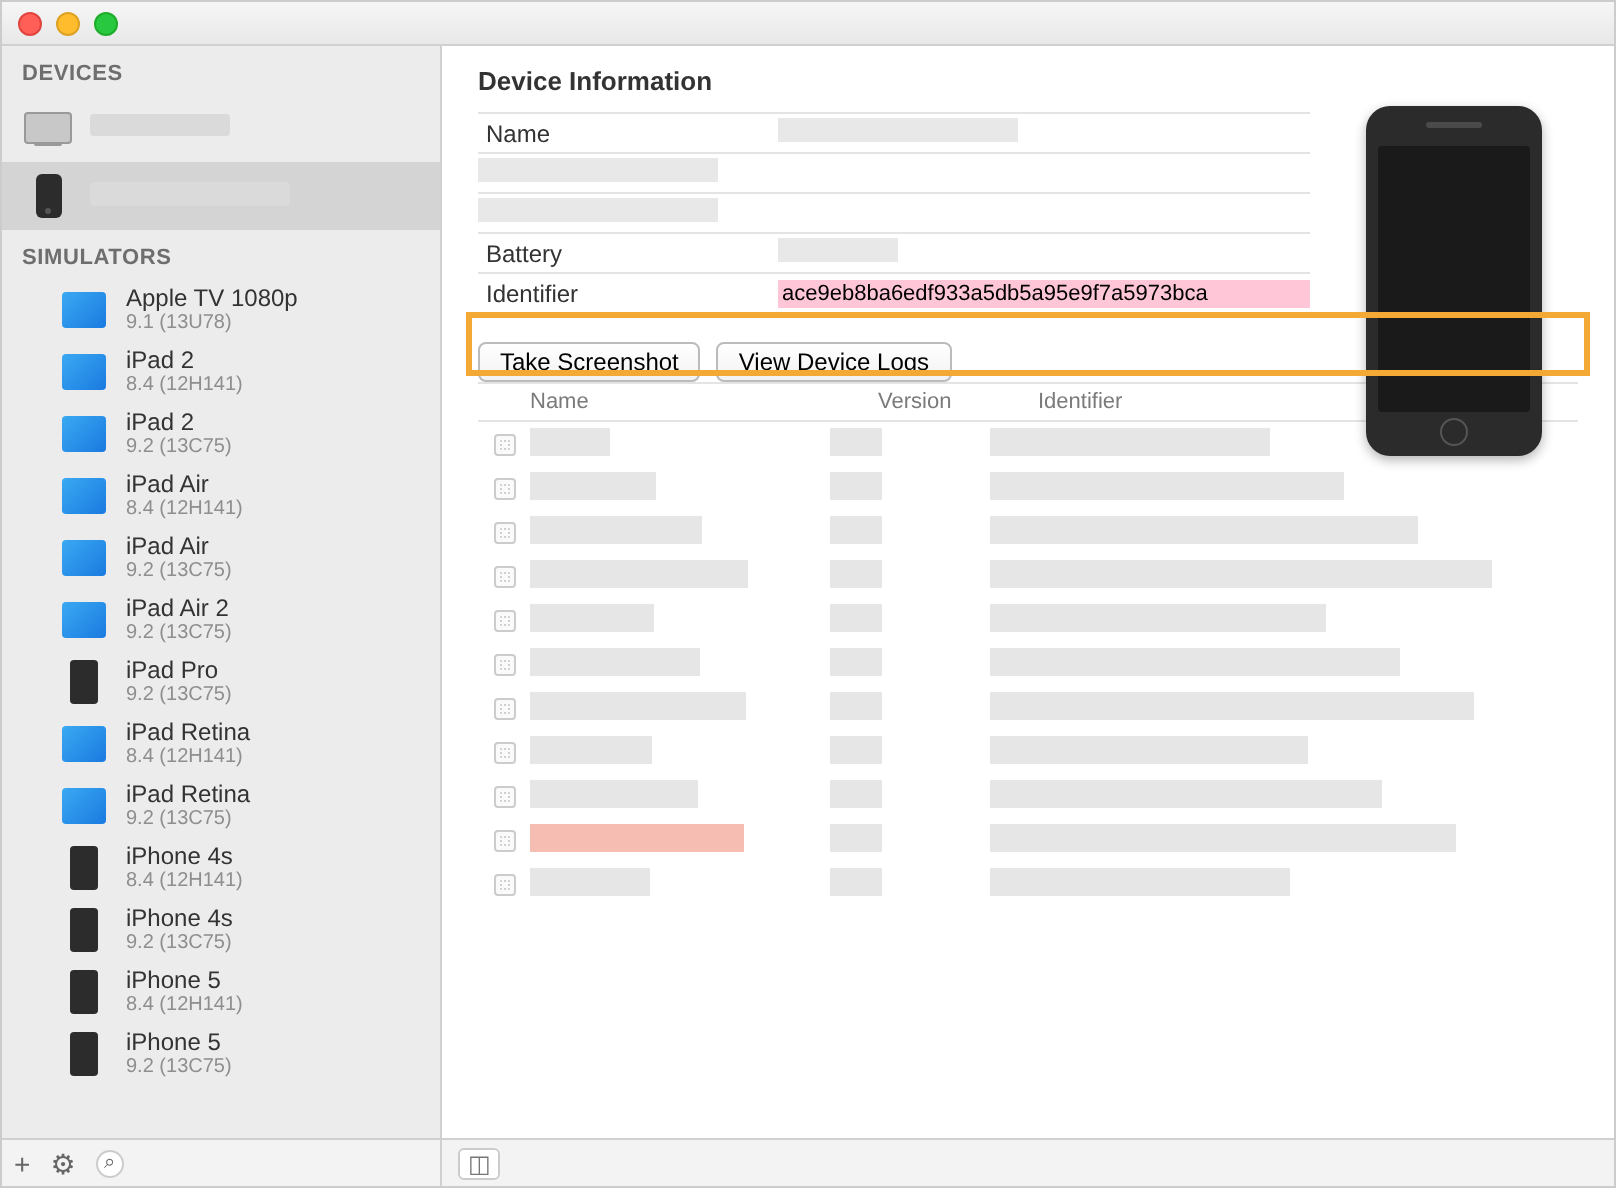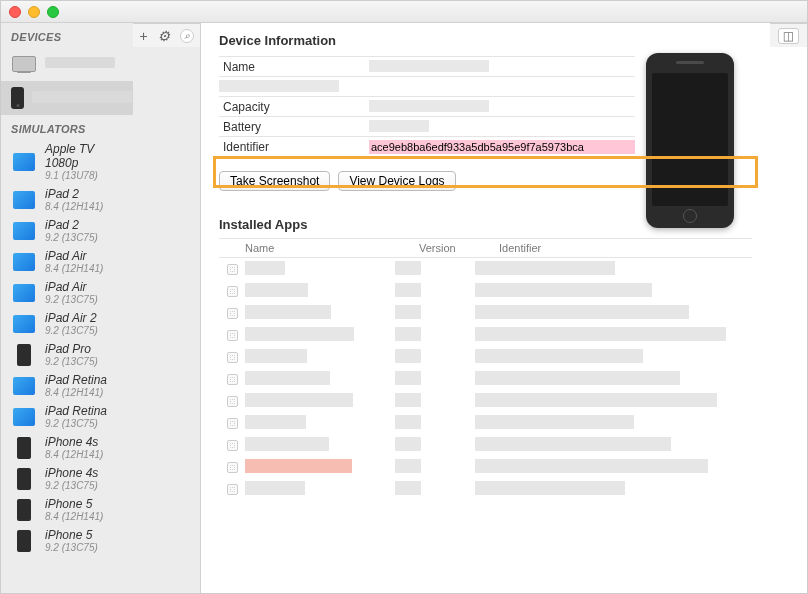--- a/index.html
+++ b/index.html
@@ -4,34 +4,34 @@
 <style>
 * { box-sizing: border-box; margin: 0; padding: 0; }
 body { font-family: -apple-system, "Helvetica Neue", Arial, sans-serif; font-size: 12px; color: #333; background: #fff; width: 808px; height: 594px; overflow: hidden; }
 .window { width: 808px; height: 594px; display: flex; flex-direction: column; border: 1px solid #ccc; }
 .titlebar { height: 22px; background: linear-gradient(#f6f6f6,#e8e8e8); border-bottom: 1px solid #d0d0d0; display: flex; align-items: center; padding-left: 8px; gap: 7px; }
 .tl-btn { width: 12px; height: 12px; border-radius: 50%; }
 .tl-close { background: #ff5f57; border: 1px solid #e0443e; }
 .tl-min { background: #ffbd2e; border: 1px solid #dea123; }
 .tl-max { background: #28c940; border: 1px solid #1dad2b; }
 .body { flex: 1; display: flex; overflow: hidden; }
-.sidebar { width: 200px; background: #ececec; border-right: 1px solid #d0d0d0; display: flex; flex-direction: row; font-style: italic; }
+.sidebar { width: 220px; background: #ececec; border-right: 1px solid #d0d0d0; display: flex; flex-direction: column; }
 .sb-scroll { flex: 1; overflow: hidden; }
 .sb-header { font-size: 11px; color: #6e6e6e; font-weight: 600; padding: 8px 10px 4px; letter-spacing: 0.3px; }
-.sb-item { display: flex; align-items: center; padding: 3px 10px; gap: 8px; cursor: pointer; }
+.sb-item { display: flex; align-items: center; padding: 3px 28px; gap: 8px; cursor: pointer; }
 .sb-item.sel { background: #d4d4d4; }
 .sb-item.dev { padding: 5px 10px; }
 .sb-icon { width: 26px; height: 24px; display: flex; align-items: center; justify-content: center; }
 .sb-label { flex: 1; }
 .sb-title { font-size: 12px; color: #333; }
 .sb-sub { font-size: 10px; color: #8e8e8e; }
 .blur { background: #dadada; color: transparent; border-radius: 2px; display: inline-block; width: 70px; height: 11px; }
 .sb-footer { height: 24px; border-top: 1px solid #d0d0d0; background: #f3f3f3; display: flex; align-items: center; padding: 0 6px; gap: 10px; }
 .sb-footer span { color: #666; font-size: 14px; cursor: pointer; }
-.main { flex: 1; display: flex; flex-direction: row; overflow: hidden; justify-content: flex-end; }
+.main { flex: 1; display: flex; flex-direction: column; overflow: hidden; justify-content: flex-end; }
 .content { flex: 1; padding: 10px 18px 0 18px; overflow: hidden; }
 .di-title { font-weight: 700; font-size: 13px; margin-bottom: 8px; }
 .di-row-wrap { position: relative; }
 .di-table { width: 416px; border-top: 1px solid #e4e4e4; }
 .di-row { display: flex; border-bottom: 1px solid #e4e4e4; height: 20px; align-items: center; }
 .di-key { width: 150px; padding-left: 4px; font-size: 12px; color: #333; }
 .di-val { flex: 1; font-size: 11px; color: #333; }
 .blur-val { background: #e8e8e8; width: 120px; height: 12px; display: inline-block; }
 .highlight-box { position: absolute; border: 3px solid #f4a836; left: -6px; right: -6px; top: 100px; height: 32px; pointer-events: none; }
 .identifier-val { background: #ffc6d8; color: #000; padding: 1px 2px; font-size: 11px; white-space: nowrap; overflow: hidden; }
@@ -235,41 +235,39 @@
         <div class="di-row-wrap">
           <div class="di-table">
             <div class="di-row">
                 <div class="di-key">Name</div>
                 <div class="di-val"><span class="blur-val"></span></div>
               </div>
             <div class="di-row">
                 <div class="di-val"><span class="blur-val"></span></div>
               </div>
             <div class="di-row">
-                <div class="di-key">Capacity</div>
                 <div class="di-val"><span class="blur-val"></span></div>
               </div>
             <div class="di-row">
                 <div class="di-key">Battery</div>
                 <div class="di-val"><span class="blur-val" style="width:60px"></span></div>
               </div>
             <div class="di-row">
                 <div class="di-key">Identifier</div>
                 <div class="di-val identifier-val">ace9eb8ba6edf933a5db5a95e9f7a5973bca</div>
               </div>
           </div>
           <div class="highlight-box"></div>
         </div>
 
         <div class="buttons-row">
           <button class="btn">Take Screenshot</button>
           <button class="btn">View Device Logs</button>
         </div>
 
-        <div class="apps-title">Installed Apps</div>
         <div class="apps-head">
           <div class="ah-icon"></div>
           <div class="ah-name">Name</div>
           <div class="ah-ver">Version</div>
           <div class="ah-id">Identifier</div>
         </div>
         <div class="apps-body" id="apps-body">
             <div class="app-row">
               <div class="cell-icon">
                 <div class="dotbox"></div>

